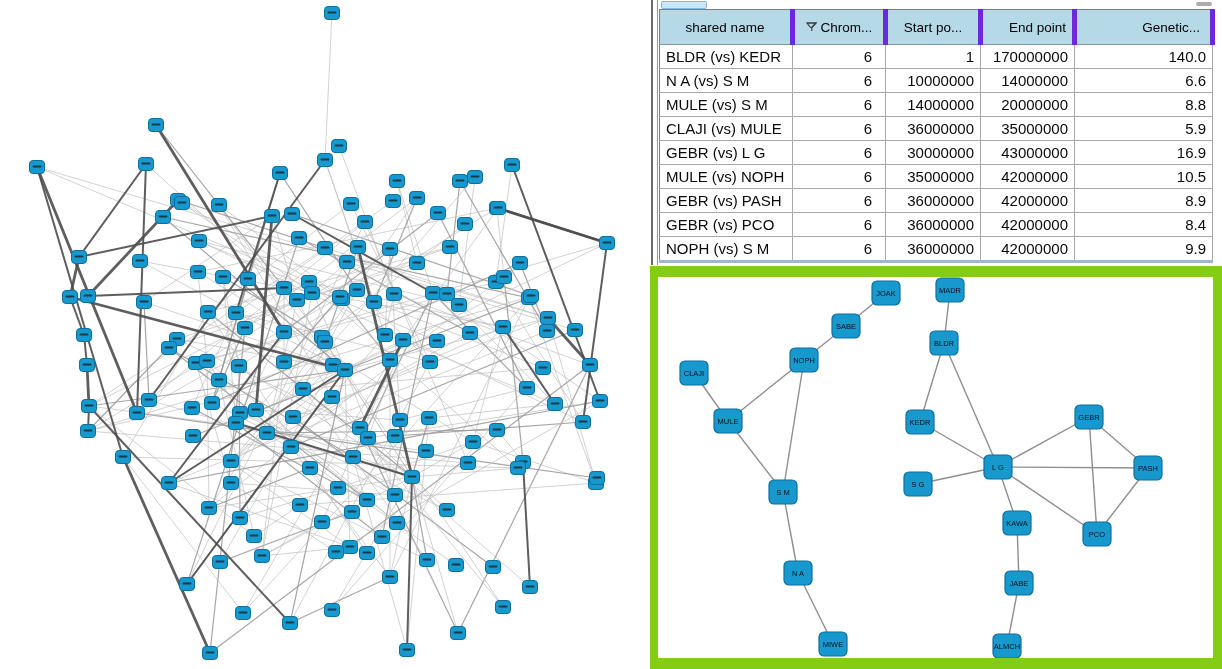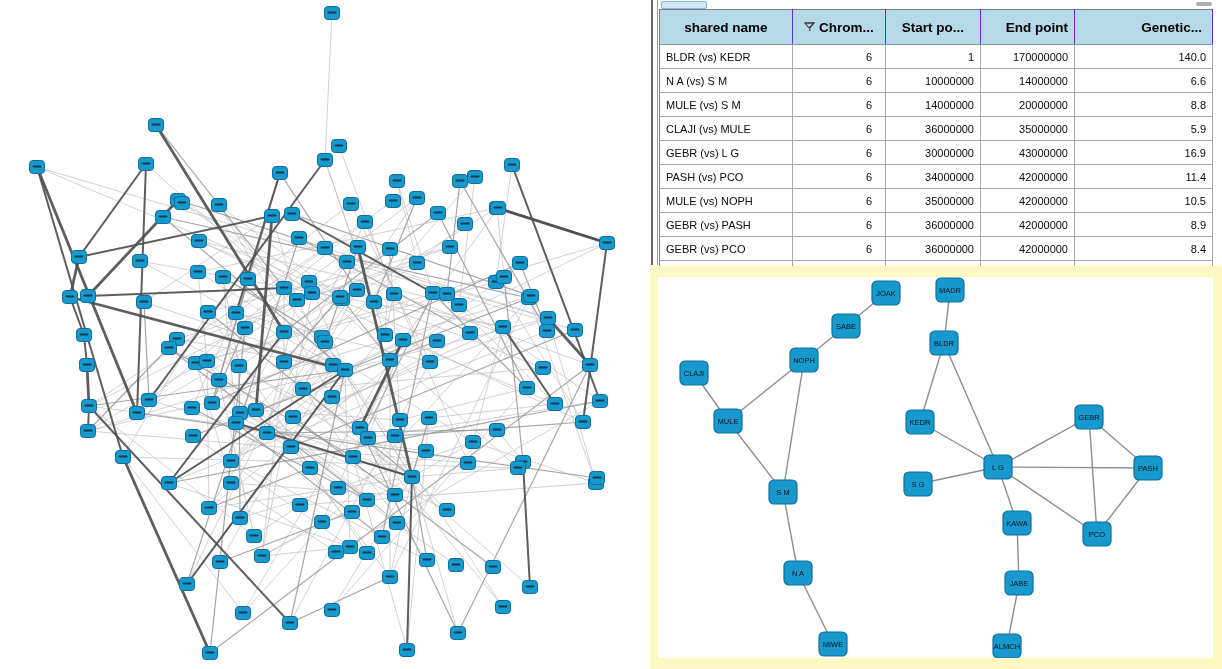--- a/index.html
+++ b/index.html
@@ -20,38 +20,38 @@
   .scroll-frag{position:absolute;left:1196px;top:2px;width:16px;height:4px;background:#adadad;border-radius:2px}
 
   
   #data-table{
     position:absolute;left:659px;top:9px;width:553px;
     border-collapse:collapse;table-layout:fixed;
     border:1px solid #7e7e7e;border-bottom:3px solid #9eb6cf;
     background:#fff;
   }
   #data-table th{
-    background:#b5d9e7;height:32px;font-size:13.5px;font-weight:bold;color:#000;
-    border-right:1px solid #6d28d9;border-bottom:1px solid #7f99a8;
+    background:#b5d9e7;height:32px;font-size:13.5px;font-weight:normal;color:#000;
+    border-right:5px solid #6d28d9;border-bottom:1px solid #7f99a8;
     white-space:nowrap;overflow:hidden;text-align:center;
   }
   #data-table td{
-    height:21px;font-size:11px;color:#0a0a0a;background:#fff;
+    height:21px;font-size:15px;color:#0a0a0a;background:#fff;
     border-right:1px solid #a8a8a8;border-bottom:1px solid #a8a8a8;
     white-space:nowrap;overflow:hidden;margin-top:20px;
   }
   #data-table td.c-name{text-align:left;padding-left:6px}
   #data-table td.c-chrom{text-align:right;padding-right:13px}
   #data-table td.c-num{text-align:right;padding-right:6px}
   #data-table th.h-right{text-align:right;padding-right:6px}
   #data-table th.h-right-pad{text-align:right;padding-right:10px}
   .funnel{display:inline-block;vertical-align:-1px;margin-right:4px}
 
   
-  #net-panel{position:absolute;left:650px;top:266px;width:572px;height:403px;background:#fef9c3}
+  #net-panel{position:absolute;left:650px;top:266px;width:572px;height:403px;background:#84cc16}
   #net-inner{position:absolute;left:8px;top:11px;width:555px;height:381px;background:#fff}
   #net-svg{position:absolute;left:0;top:0}
 </style>
 </head>
 <body>
 
 <div id="left-panel">
   <svg id="left-svg" width="652" height="669" viewBox="0 0 652 669">
       <line x1="156" y1="125" x2="284" y2="288" stroke="#979797" stroke-width="1.2" stroke-opacity="0.85"></line>
       <line x1="146" y1="164" x2="297" y2="300" stroke="#bcbcbc" stroke-width="0.8" stroke-opacity="0.85"></line>
@@ -994,27 +994,20 @@
         <td class="c-num">5.9</td>
       </tr>
       <tr>
         <td class="c-name">GEBR (vs) L G</td>
         <td class="c-chrom">6</td>
         <td class="c-num">30000000</td>
         <td class="c-num">43000000</td>
         <td class="c-num">16.9</td>
       </tr>
       <tr>
-        <td class="c-name">PASH (vs) PCO</td>
-        <td class="c-chrom">6</td>
-        <td class="c-num">34000000</td>
-        <td class="c-num">42000000</td>
-        <td class="c-num">11.4</td>
-      </tr>
-      <tr>
         <td class="c-name">MULE (vs) NOPH</td>
         <td class="c-chrom">6</td>
         <td class="c-num">35000000</td>
         <td class="c-num">42000000</td>
         <td class="c-num">10.5</td>
       </tr>
       <tr>
         <td class="c-name">GEBR (vs) PASH</td>
         <td class="c-chrom">6</td>
         <td class="c-num">36000000</td>

